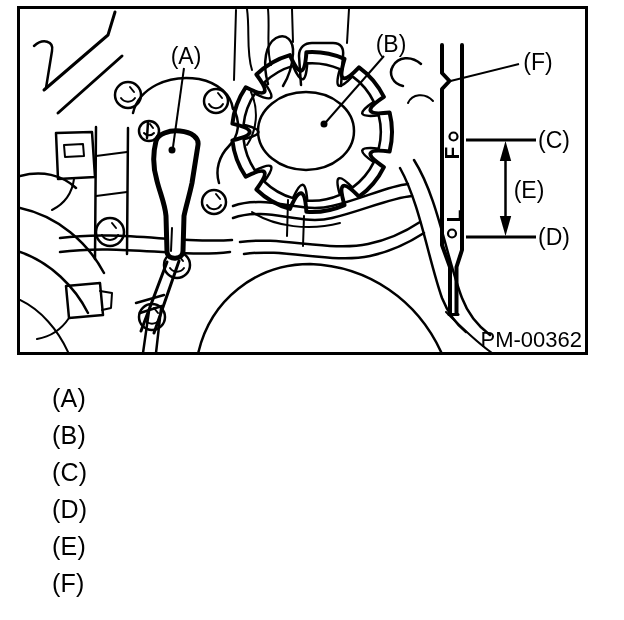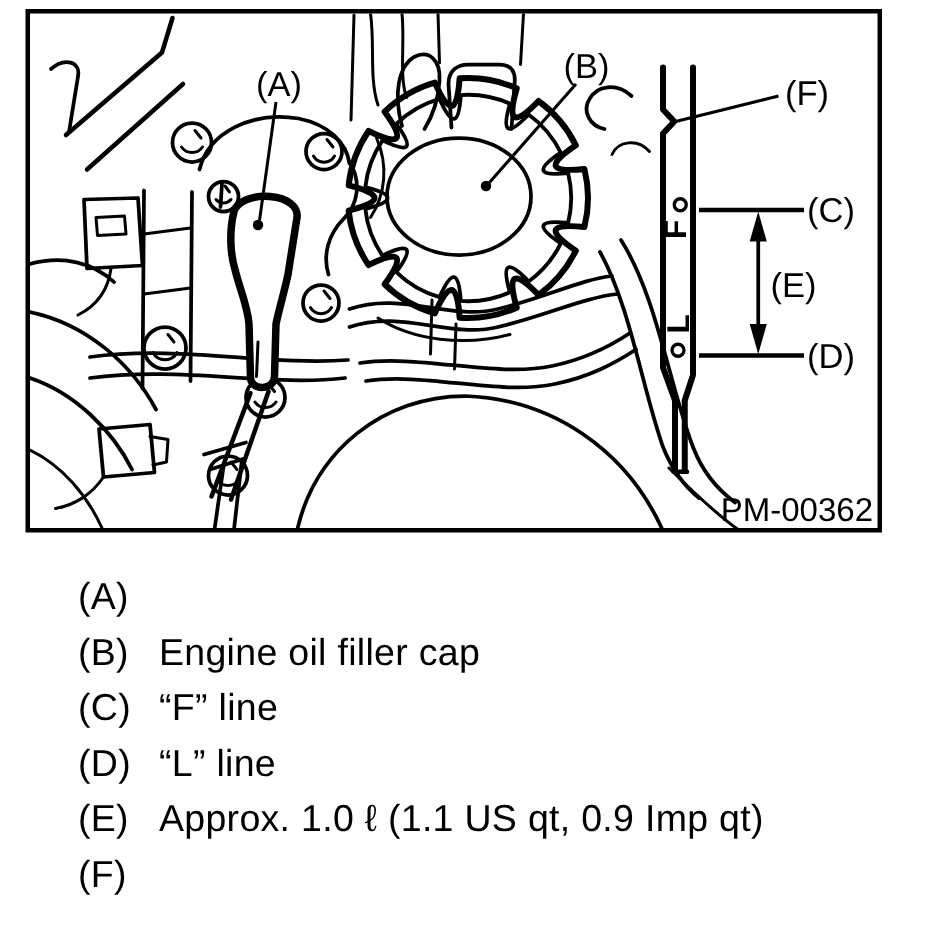--- a/index.html
+++ b/index.html
@@ -196,30 +196,26 @@
   <text class="figure-code" x="582" y="347" text-anchor="end">PM-00362</text>
 </svg>
 </div>
 
 <div class="legend">
   <div class="legend-row">
     <span class="legend-label">(A)</span>
   </div>
   <div class="legend-row">
     <span class="legend-label">(B)</span>
-    <span class="legend-text">Engine oil filler cap</span>
   </div>
   <div class="legend-row">
     <span class="legend-label">(C)</span>
-    <span class="legend-text">“F” line</span>
   </div>
   <div class="legend-row">
     <span class="legend-label">(D)</span>
-    <span class="legend-text">“L” line</span>
   </div>
   <div class="legend-row">
     <span class="legend-label">(E)</span>
-    <span class="legend-text">Approx. 1.0 ℓ (1.1 US qt, 0.9 Imp qt)</span>
   </div>
   <div class="legend-row">
     <span class="legend-label">(F)</span>
   </div>
 </div>
 
 </body></html>

